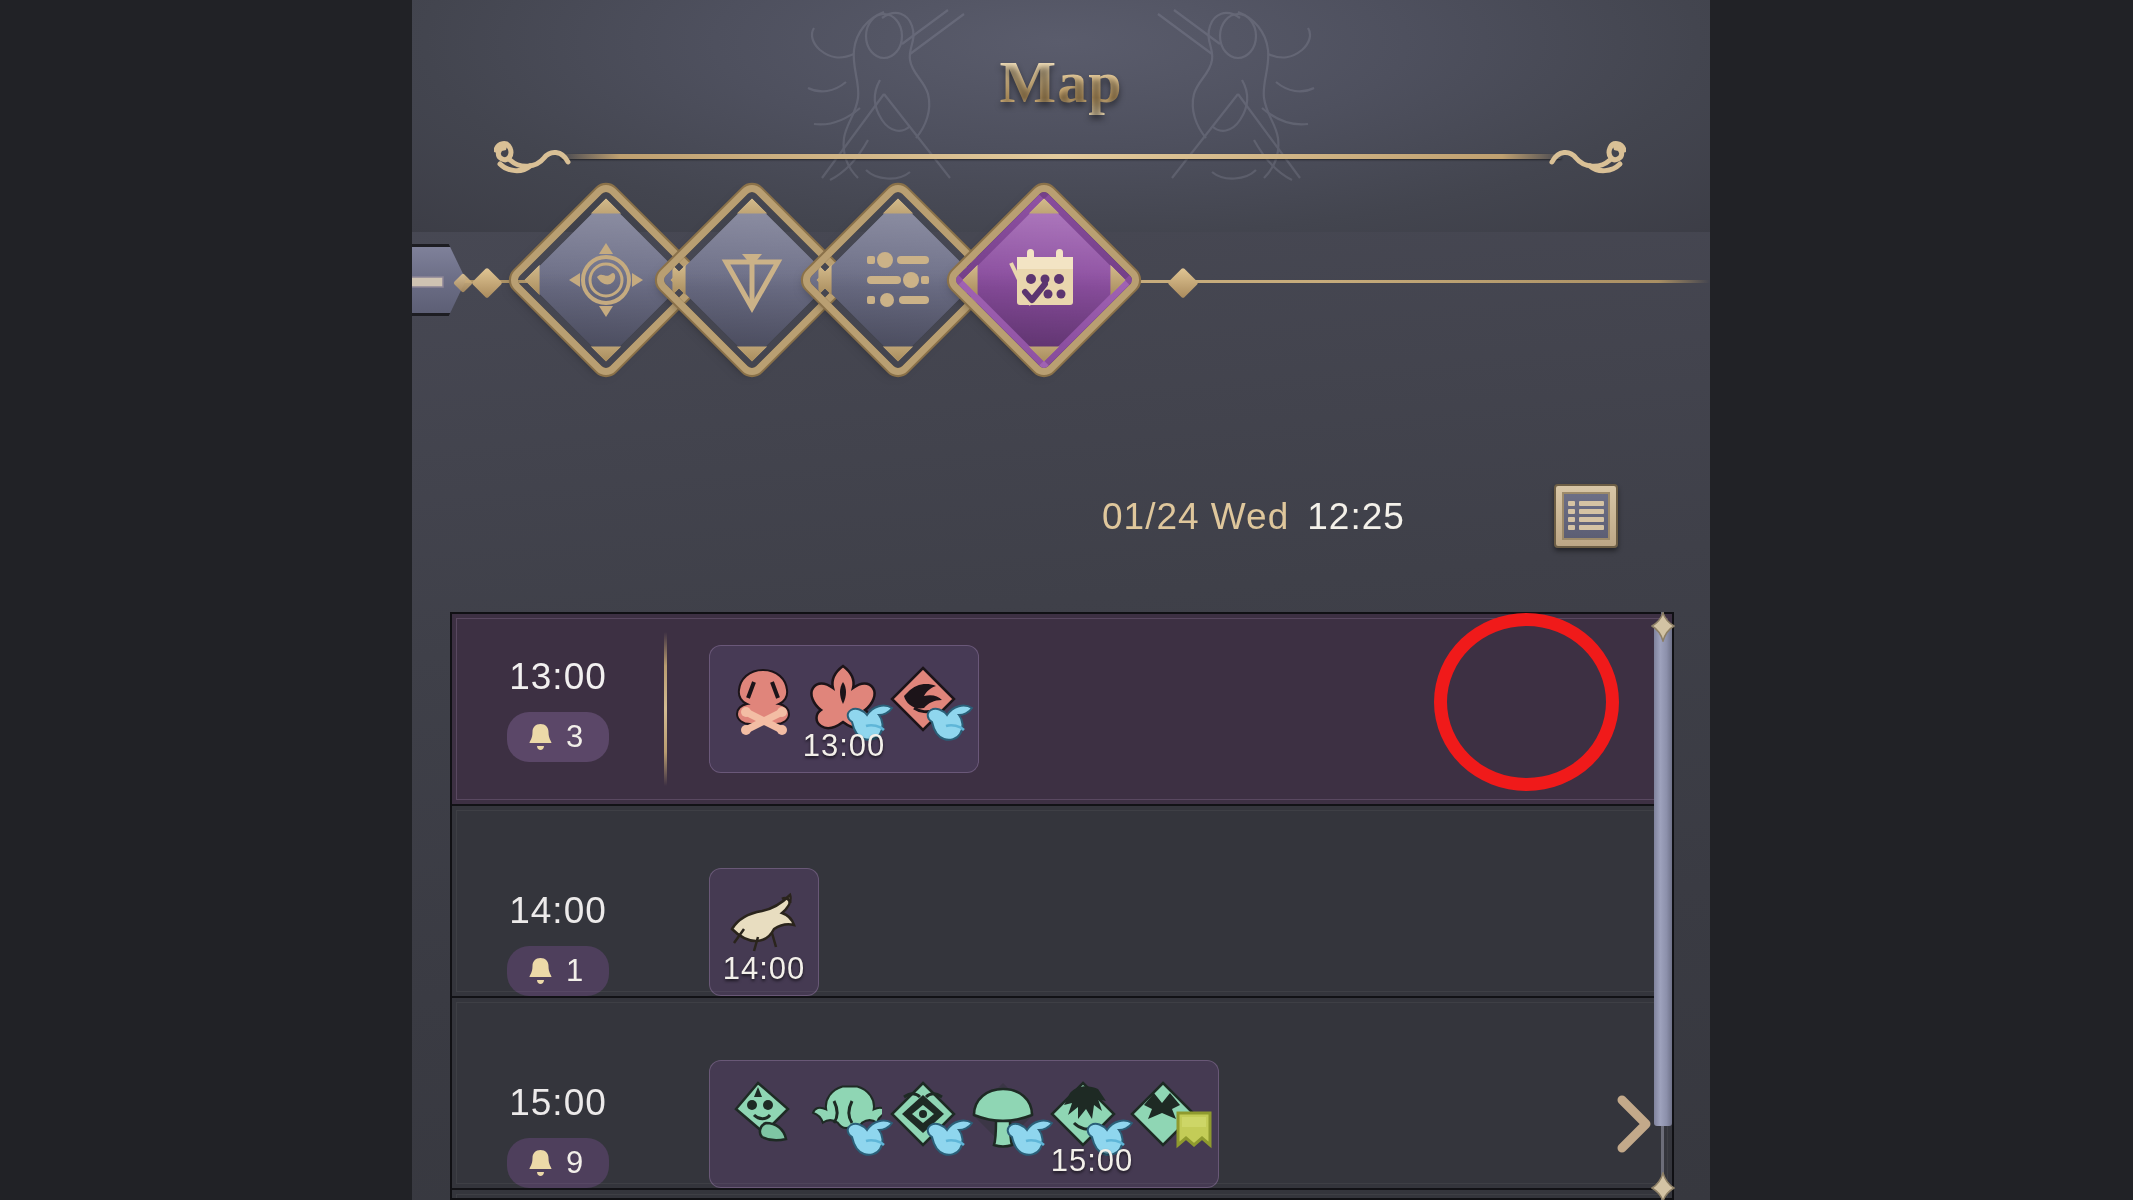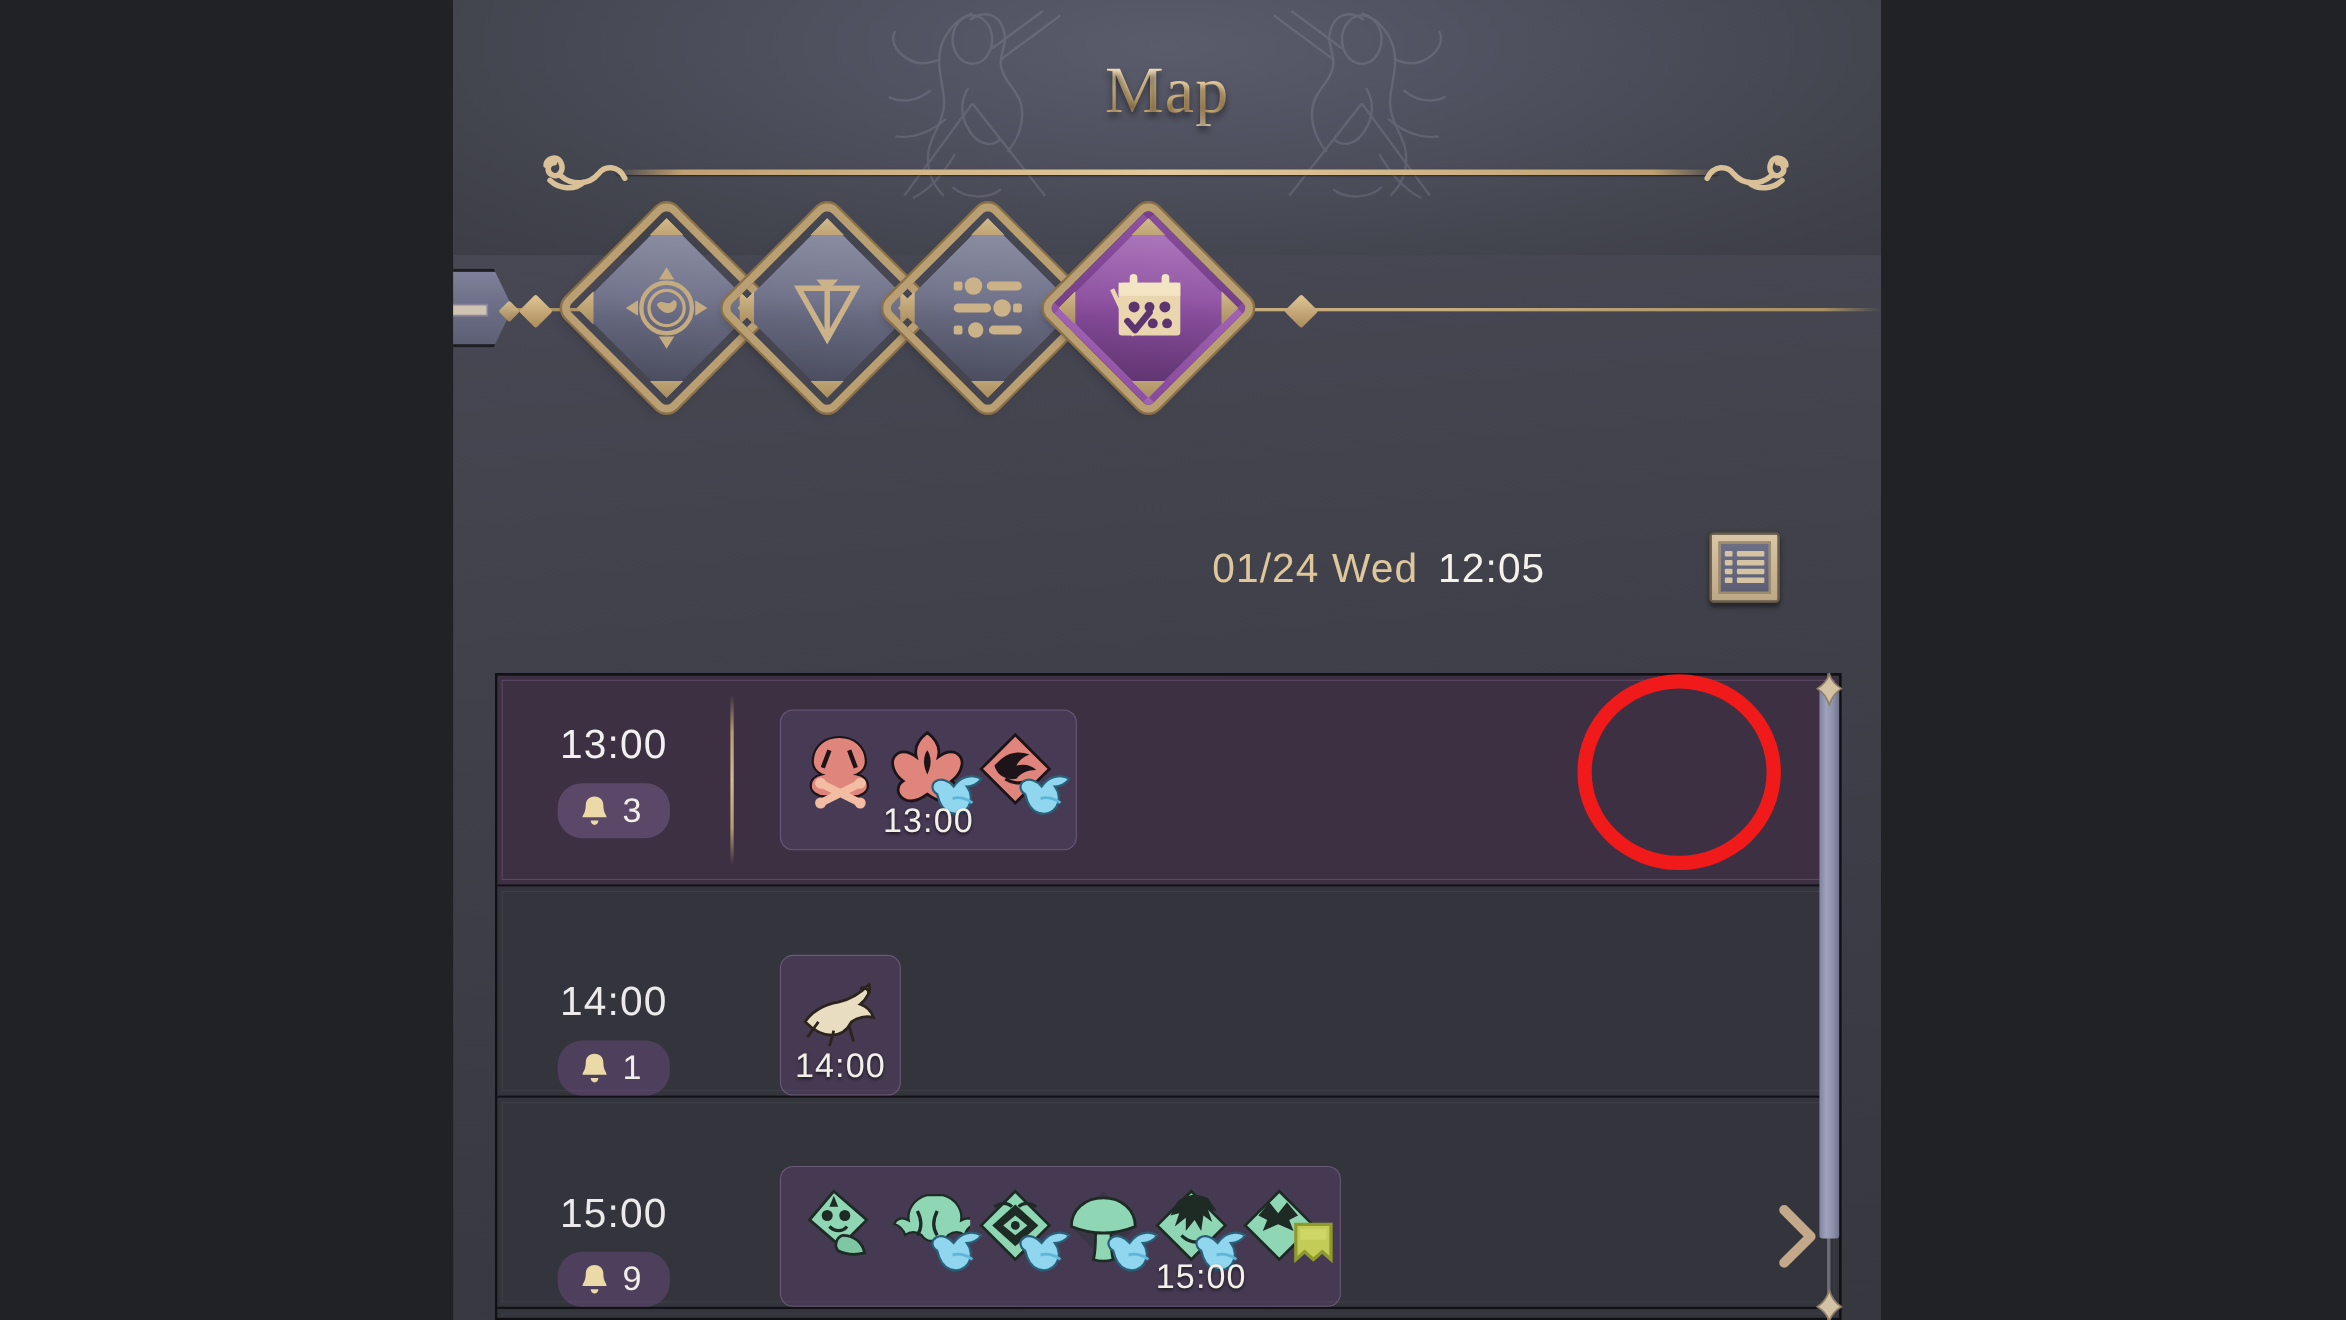--- a/index.html
+++ b/index.html
@@ -38,21 +38,21 @@
     opacity: .2;
   }
   .crest.left  { left: 322px; }
   .crest.right { left: 676px; transform: scaleX(-1); }
 
   .title {
     position: absolute; left: 0; right: 0; top: 48px;
     text-align: center;
     font-family: "Liberation Serif", serif;
     font-size: 60px;
-    font-weight: normal;
+    font-weight: bold;
     letter-spacing: 1px;
     color: #f0d9ab;
     background: linear-gradient(180deg, #fbefd2 8%, #e6c893 46%, #c9a469 72%, #f3e2bd 100%);
     -webkit-background-clip: text;
     background-clip: text;
     -webkit-text-fill-color: transparent;
     text-shadow: 0 4px 6px rgba(0,0,0,.45);
   }
 
   .divider-wrap {
@@ -492,21 +492,21 @@
             <path d="M10 26 L30 68" stroke="#e9d6ae" stroke-width="4" fill="none"></path>
             <path d="M24 55 l7 8 l13 -16" stroke="#5c3570" stroke-width="6" fill="none" stroke-linecap="round" stroke-linejoin="round"></path>
           </svg>
         </div>
       </div>
     </div>
 
     <div class="filterbar">
 
       <div class="datetime">
-        <span class="date">01/24 Wed</span><span class="time">12:05</span>
+        <span class="date">01/24 Wed</span><span class="time">12:25</span>
       </div>
 
       <div class="list-btn">
         <div class="inner">
           <svg width="40" height="36" viewBox="0 0 40 36">
             <g fill="#d5c3a4">
               <rect x="2" y="3" width="7" height="5" rx="1"></rect>
                 <rect x="13" y="3" width="25" height="5" rx="1"></rect>
               <rect x="2" y="11" width="7" height="5" rx="1"></rect>
                 <rect x="13" y="11" width="25" height="5" rx="1"></rect>

